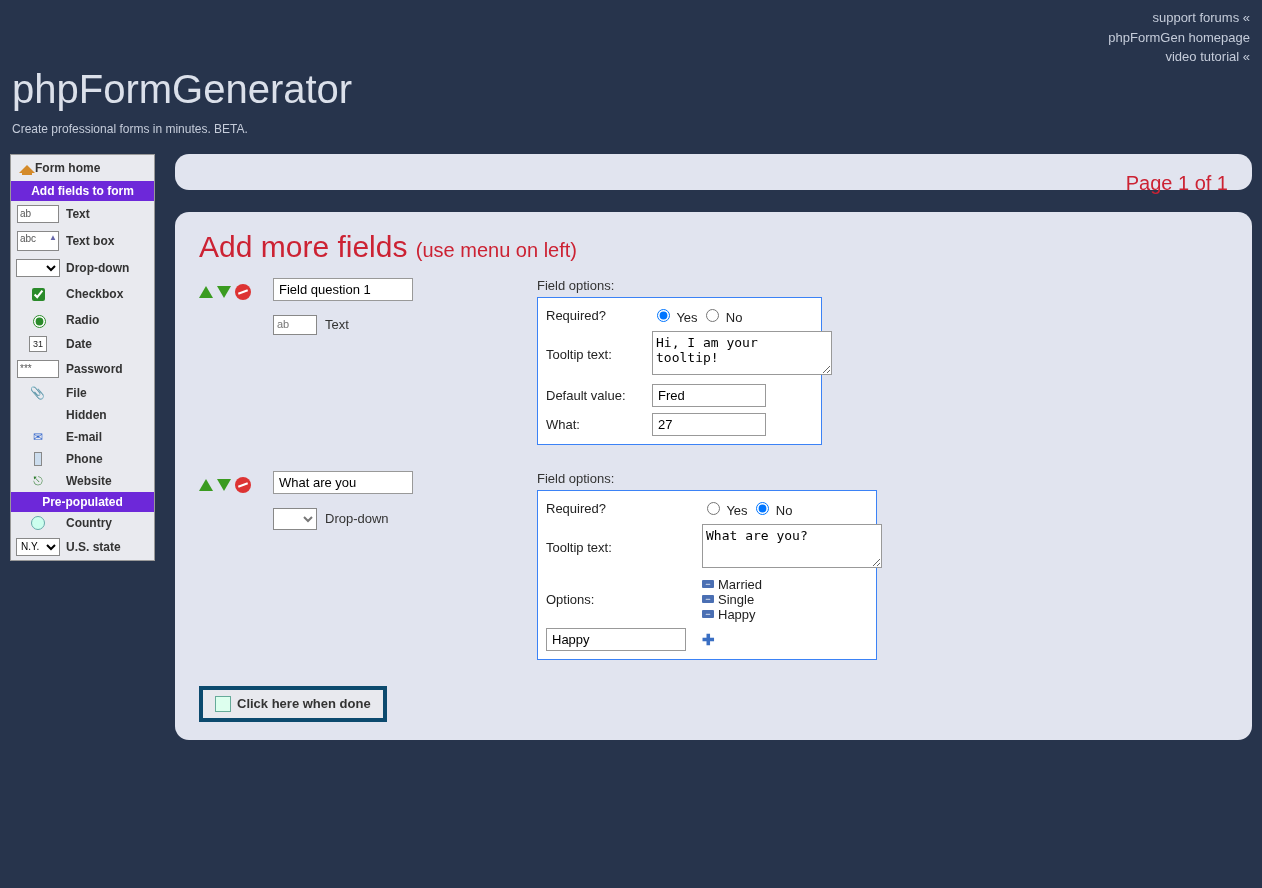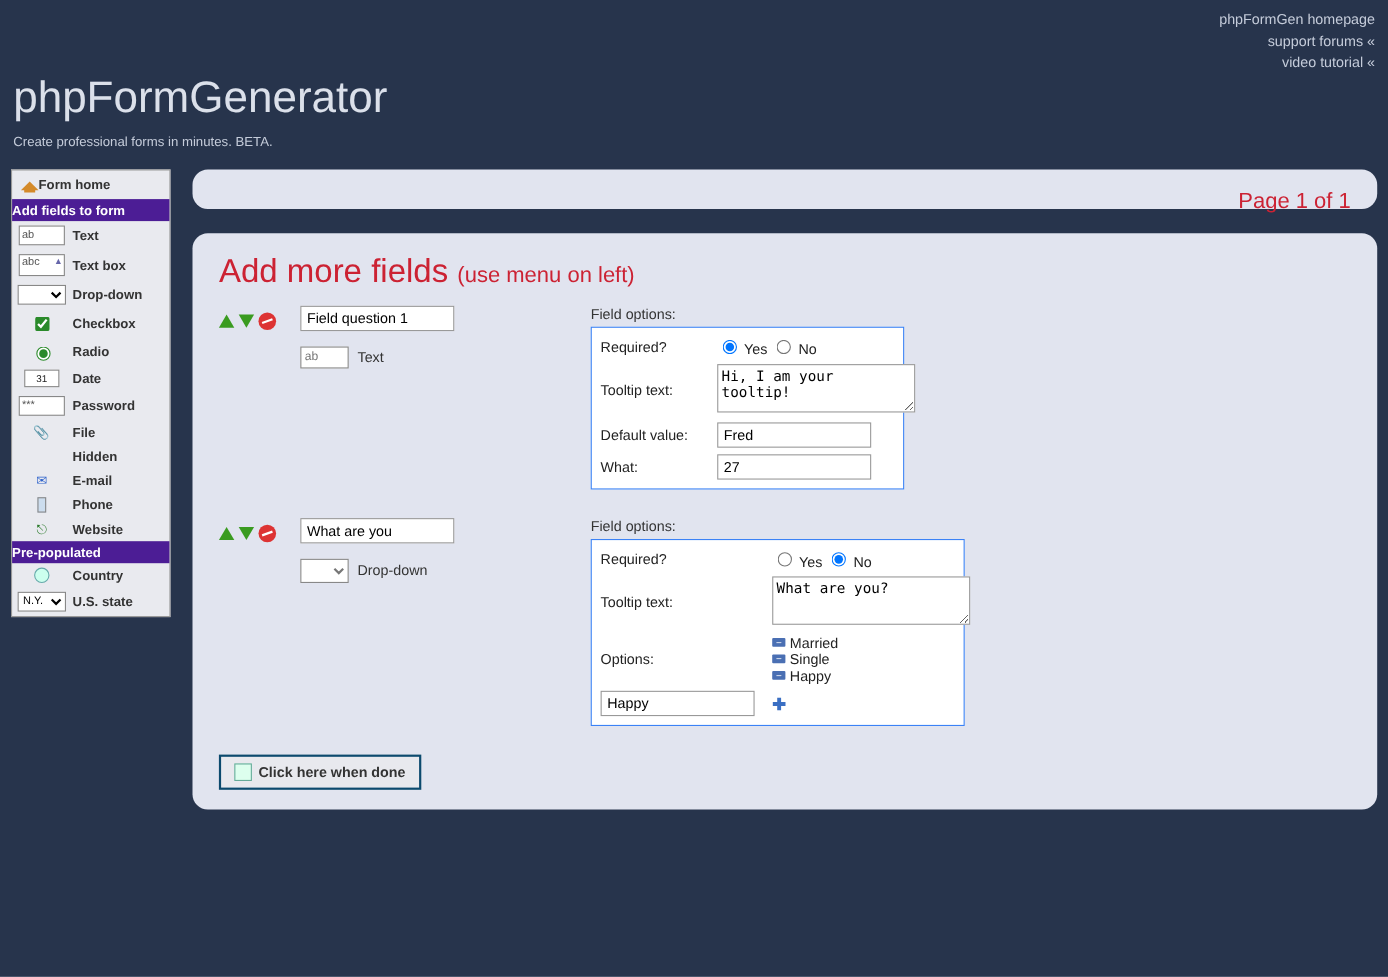--- a/index.html
+++ b/index.html
@@ -46,23 +46,24 @@
     font-size: 12px;
   }
   .sidebar-row {
     display: flex;
     align-items: center;
     gap: 6px;
     padding: 4px 5px;
     cursor: pointer;
   }
   .sidebar-header {
-    background: #4c1d95;
+    background: #6d28d9;
     color: #fff;
     font-weight: bold;
+    text-align: center;
     padding: 3px 0;
     font-size: 12px;
   }
   .sidebar .iconcell {
     width: 44px;
     flex: 0 0 44px;
     display:flex;
     justify-content:center;
     align-items:center;
   }
@@ -129,43 +130,43 @@
     row-gap:6px;column-gap:6px;
     padding:8px;
     align-items:center;
     font-size:13px;color:#222;
   }
   .options-table textarea {
     width:180px;height:44px;resize:both;font-family:monospace;font-size:13px;
     border:1px solid #999;padding:3px;
   }
   .options-table input[type=text]{
-    width:140px;border:1px solid #999;padding:3px 5px;font-size:13px;
+    width:114px;border:1px solid #999;padding:3px 5px;font-size:13px;
   }
   .opt-list div { display:flex;align-items:center;gap:4px;font-size:13px;}
   .minus-badge{display:inline-block;width:12px;height:8px;background:#4a6fb3;color:#fff;font-size:9px;line-height:8px;text-align:center;border-radius:1px;}
   .plus-badge{display:inline-block;width:12px;height:12px;color:#3a6fc3;font-size:15px;font-weight:bold;}
   .done-btn {
     display:inline-flex;align-items:center;gap:6px;
-    border:2px solid #0c4a6e;background:#e8e9ee;padding:6px 12px;
+    border:4px solid #0c4a6e;background:#e8e9ee;padding:6px 12px;
     font-size:13px;font-weight:bold;color:#333;cursor:pointer;
   }
   .little-icon{width:16px;height:16px;display:inline-block;}
   .empty-msg{color:#333;font-size:13px;}
   .formhome-row{display:flex;align-items:center;gap:0;padding:6px 8px;cursor:pointer;}
   .home-icon{width:16px;height:14px;position:relative;}
   .home-icon::before{content:"";position:absolute;left:0;top:4px;width:0;height:0;border-left:8px solid transparent;border-right:8px solid transparent;border-bottom:8px solid #d48a2a;}
   .home-icon::after{content:"";position:absolute;left:3px;top:10px;width:10px;height:4px;background:#d48a2a;}
 </style>
 </head>
 <body>
 
 <div class="top-links">
+  <a href="#">support forums «</a>
   <a href="#">phpFormGen homepage</a>
-  <a href="#">support forums «</a>
   <a href="#">video tutorial «</a>
 </div>
 
 <div class="header">
   <h1>phpFormGenerator</h1>
   <div class="subtitle">Create professional forms in minutes. BETA.</div>
 </div>
 
 <div class="layout">
 
@@ -201,21 +202,21 @@
       <span class="label">Checkbox</span>
     </div>
     <div class="sidebar-row">
       <span class="iconcell">
           <input type="radio" checked="" style="accent-color: rgb(42, 138, 42);">
         </span>
       <span class="label">Radio</span>
     </div>
     <div class="sidebar-row">
       <span class="iconcell">
-          <span style="border:1px solid #888;background:#fff;width:32px;height:16px;font-size:9px;text-align:center;line-height:14px;">31</span>
+          <span style="border:1px solid #888;background:#fff;width:18px;height:16px;font-size:9px;text-align:center;line-height:14px;">31</span>
         </span>
       <span class="label">Date</span>
     </div>
     <div class="sidebar-row">
       <span class="iconcell">
           <input class="mini-input" readonly="" value="***" style="">
         </span>
       <span class="label">Password</span>
     </div>
     <div class="sidebar-row">

